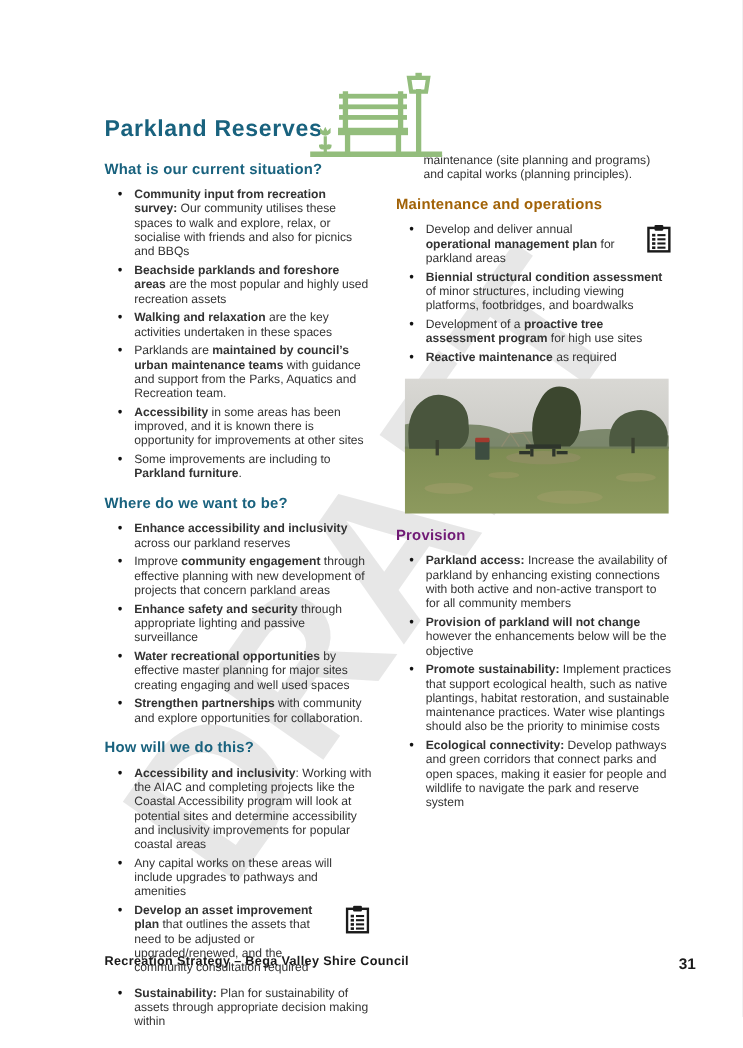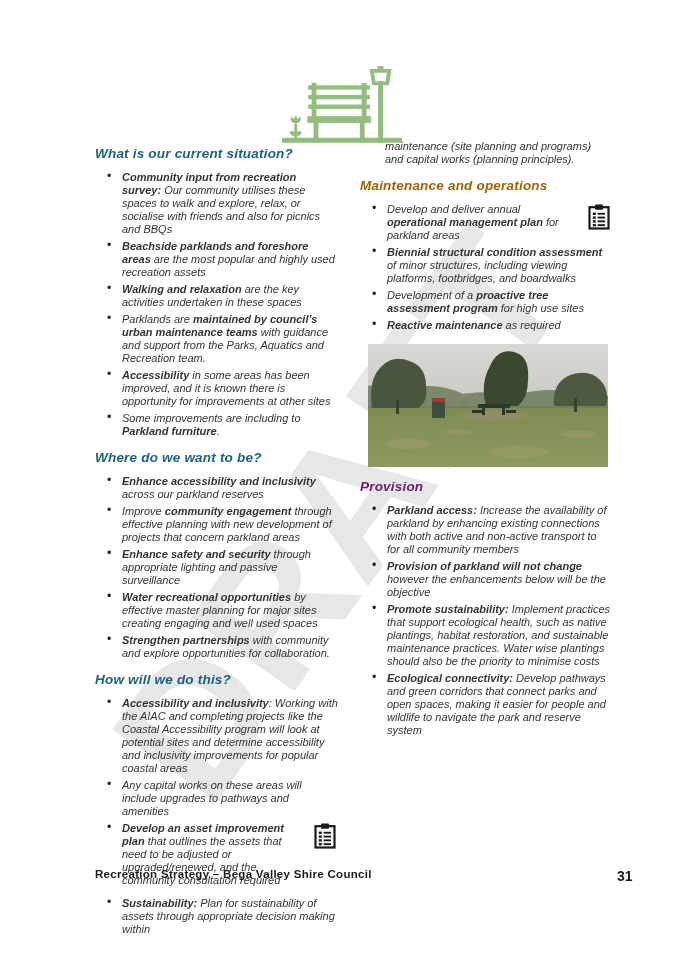--- a/index.html
+++ b/index.html
@@ -14,21 +14,21 @@
     letter-spacing:2px;white-space:nowrap;user-select:none;
   }
   .page-title{
     position:absolute;left:95px;top:106px;z-index:2;
     font-size:21px;font-weight:bold;color:#19627e;letter-spacing:.6px;
   }
   .bench-icon-wrap{position:absolute;left:282px;top:66px;z-index:2;}
   .col{position:absolute;z-index:1;font-size:11px;line-height:13px;color:#333;}
   #left-col{left:95px;top:146px;width:243px;}
   #right-col{left:360px;top:140px;width:252px;}
-  .block{margin-top:12px;font-style:italic;}
+  .block{margin-top:12px;}
   .block:first-child{margin-top:0;}
   .section-heading{
     font-size:13.5px;font-weight:bold;color:#19627e;
     margin:0 0 9px 0;letter-spacing:.2px;line-height:16px;
   }
   .bullet{position:relative;padding-left:27px;margin-top:4px;}
   .bullet.gap-before{margin-top:10px;}
   .bullet::before{content:"\2022";position:absolute;left:12px;top:-1px;font-size:12px;color:#111;}
   .bullet.has-icon{padding-right:30px;}
   .paragraph{padding-left:25px;}
@@ -44,20 +44,21 @@
     font-size:14px;font-weight:bold;color:#1a1a1a;margin-left:27px;
   }
 </style>
 </head>
 <body>
 
 <div class="page">
 
   <div class="watermark">DRAFT</div>
 
+  <div class="page-title">Parkland Reserves</div>
 
   <div class="bench-icon-wrap">
     <svg viewBox="0 0 124 84" width="120" height="81" xmlns="http://www.w3.org/2000/svg">
       <g stroke="#93bd7c" stroke-width="5" fill="none" stroke-linecap="square">
         <line x1="2" y1="77" x2="122" y2="77"></line>
         <line x1="102" y1="18" x2="102" y2="77"></line>
         <line x1="33" y1="20" x2="33" y2="52"></line>
         <line x1="85" y1="20" x2="85" y2="52"></line>
         <line x1="35" y1="59" x2="35" y2="77"></line>
         <line x1="83" y1="59" x2="83" y2="77"></line>

